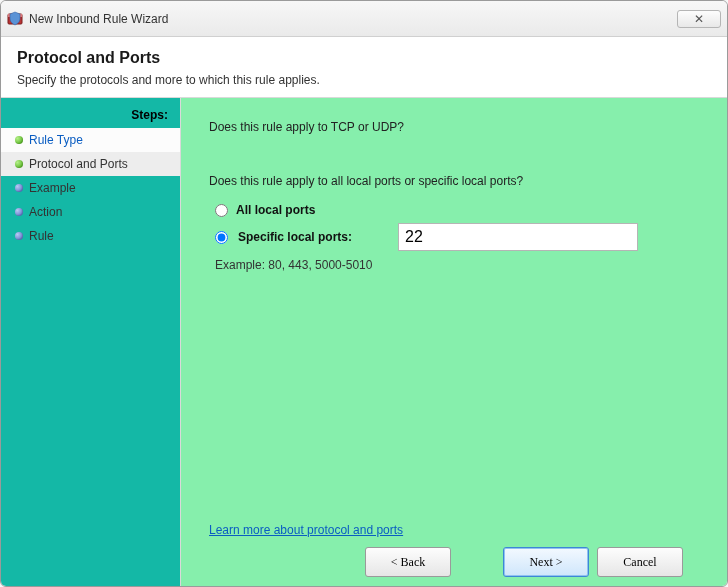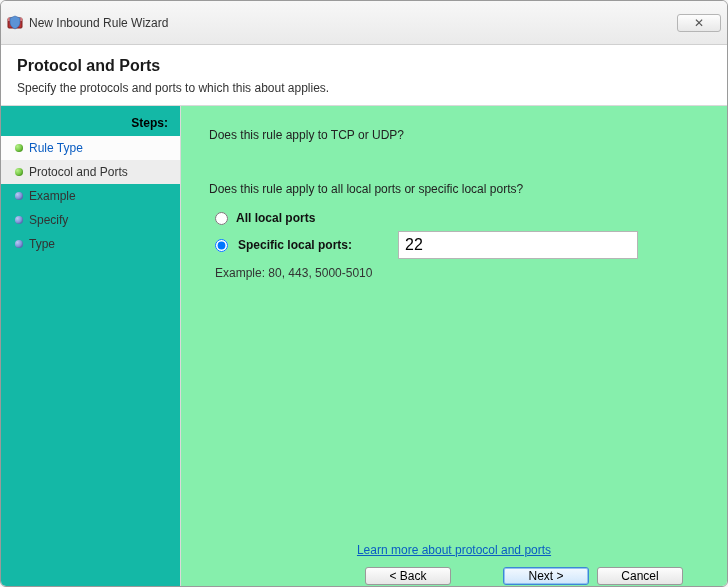--- a/index.html
+++ b/index.html
@@ -13,21 +13,21 @@
   width: 728px;
   height: 587px;
   border: 1px solid #9a9a9a;
   border-radius: 6px;
   background: #fff;
   position: relative;
   overflow: hidden;
   box-shadow: 0 0 4px rgba(0,0,0,.15);
 }
 .titlebar {
-  height: 44px;
+  height: 36px;
   background: linear-gradient(#f7f7f7,#eaeaea);
   border-bottom: 1px solid #d0d0d0;
   display: flex;
   align-items: center;
   padding: 0 6px;
   font-size: 12px;
   color: #333;
 }
 .titlebar .t-icon { width: 16px; height: 16px; margin-right: 6px; }
 .titlebar .t-title { flex: 0 0 auto; }
@@ -123,37 +123,36 @@
 .example {
   font-size: 12px; color: #333;
   margin-top: 4px;
 }
 .learn-link {
   color: #0a5dc2;
   text-decoration: underline;
   font-size: 12px;
   cursor: pointer;
   display: inline-block;
-  text-align: center;
 }
 .main-flex { flex: 1; }
 .footer {
   display: flex;
   justify-content: flex-end;
   gap: 8px;
   padding: 10px 16px 0 0;
 }
 .btn {
   min-width: 86px;
-  height: 18px;
+  height: 30px;
   border: 1px solid #9a9a9a;
   border-radius: 3px;
   background: linear-gradient(#fdfdfd,#e6e6e6);
   font-size: 12px;
-  font-family: Liberation Sans, sans-serif;
+  font-family: Liberation Serif, serif;
   cursor: default;
   padding: 0 10px;
 }
 .btn.primary {
   border: 1px solid #3d87d6;
   background: linear-gradient(#f3f9ff,#cfe6fb);
   box-shadow: 0 0 0 1px #8fc2f0 inset;
   margin-left: 44px;
 }
 </style>
@@ -171,45 +170,45 @@
     </span>
     <span class="t-title">New Inbound Rule Wizard</span>
     <span class="spacer"></span>
     <div class="close-btn">
       <span>✕</span>
     </div>
   </div>
 
   <div class="header">
     <h1>Protocol and Ports</h1>
-    <div class="subtitle">Specify the protocols and ports to which this about applies.</div>
+    <div class="subtitle">Specify the protocols and more to which this rule applies.</div>
   </div>
 
   <div class="body">
     <div class="sidebar">
       <div class="steps-heading">Steps:</div>
       <div class="step-item current">
         <span class="bullet green"></span>
         <span>Rule Type</span>
       </div>
       <div class="step-item active-step">
         <span class="bullet green"></span>
         <span>Protocol and Ports</span>
       </div>
       <div class="step-item">
         <span class="bullet blue"></span>
         <span>Example</span>
       </div>
       <div class="step-item">
         <span class="bullet blue"></span>
-        <span>Specify</span>
+        <span>Action</span>
       </div>
       <div class="step-item">
         <span class="bullet blue"></span>
-        <span>Type</span>
+        <span>Rule</span>
       </div>
     </div>
 
     <div class="main">
       <div class="q">Does this rule apply to TCP or UDP?</div>
       <div class="radio-group">
       </div>
 
       <div class="section-gap"></div>
 

